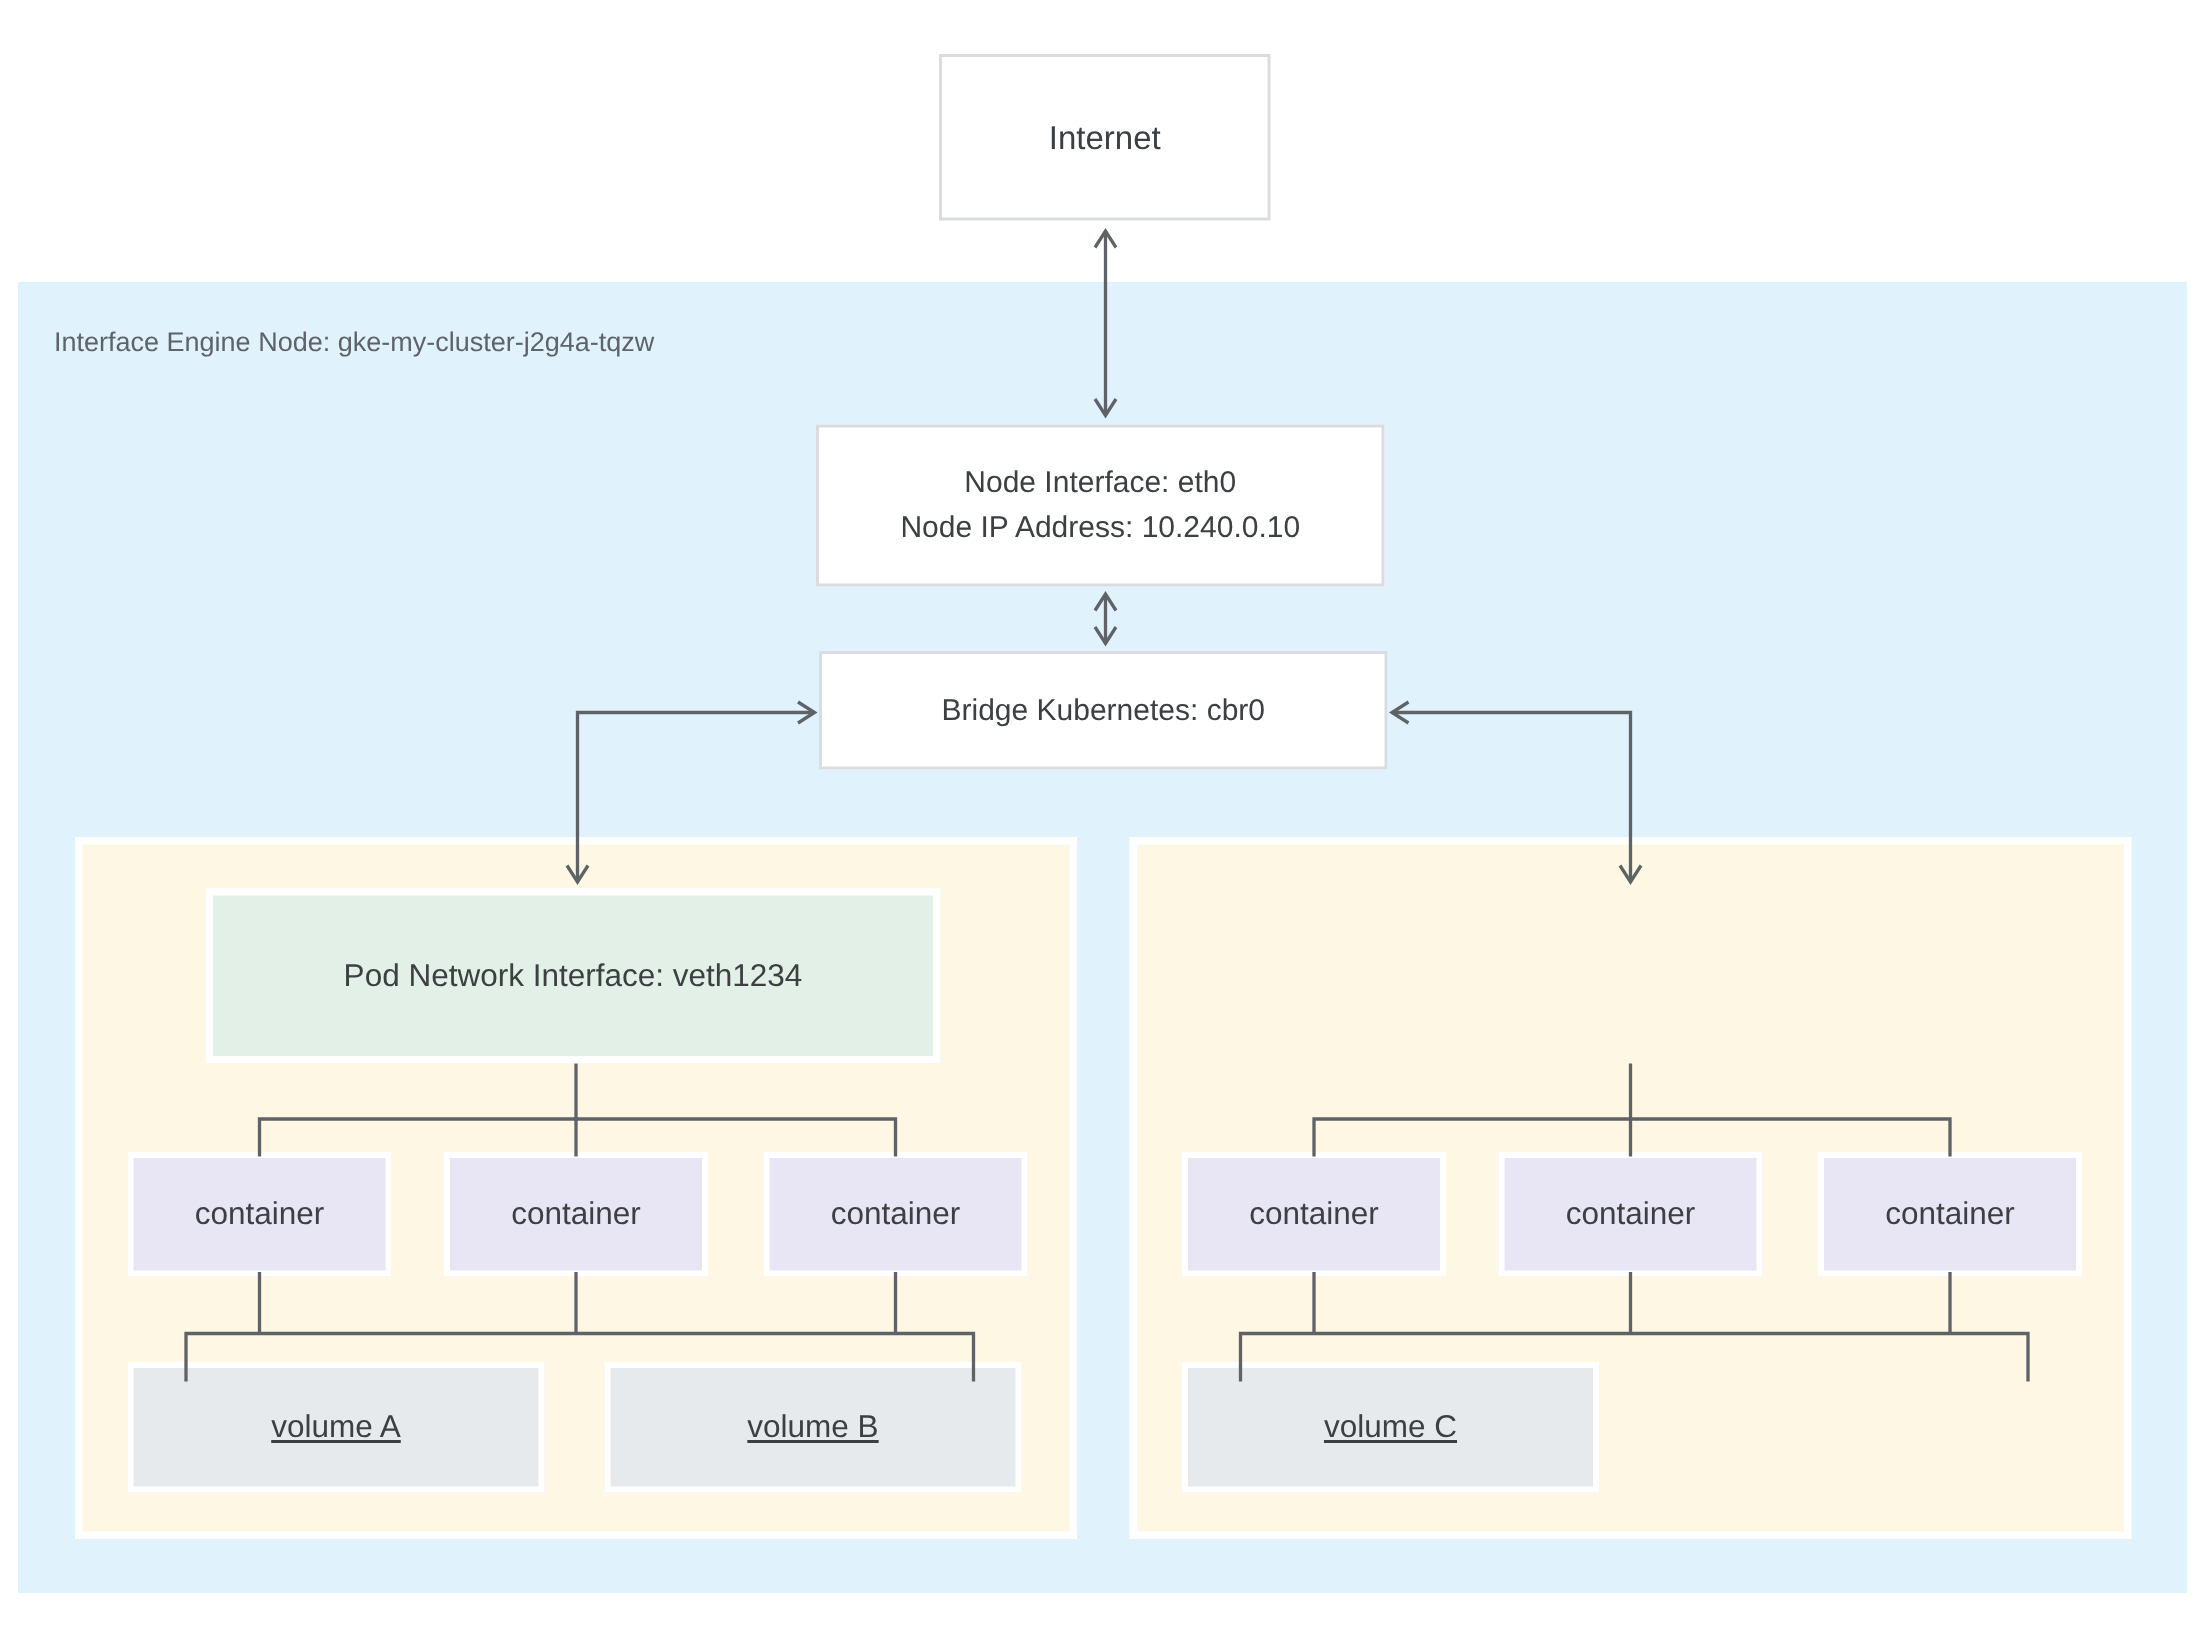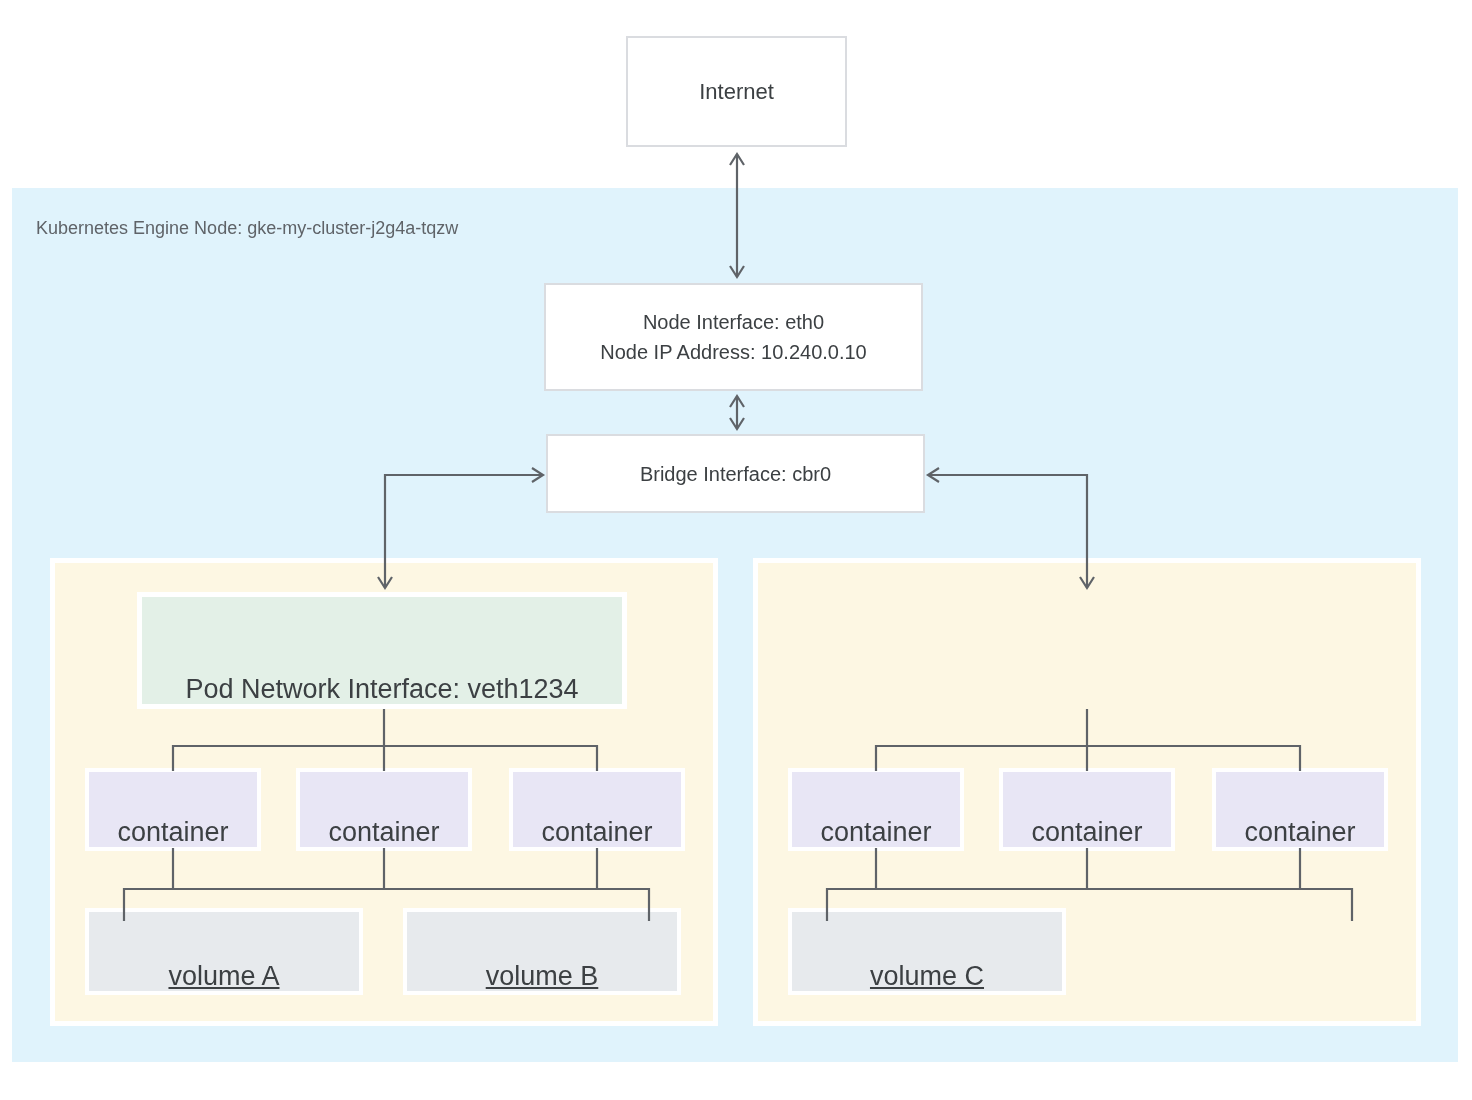--- a/index.html
+++ b/index.html
@@ -31,22 +31,22 @@
   
   .pod{
     position:absolute;top:558px;width:668px;height:468px;box-sizing:border-box;
     background:var(--pod-bg,#FDF7E3);border:5px solid #ffffff;
   }
   .pod-left{left:50px;}
   .pod-right{left:753px;}
   
   .framedbox{
     position:absolute;box-sizing:border-box;border:5px solid #ffffff;
-    display:flex;flex-direction:column;align-items:center;justify-content:flex-end;
-    text-align:center;font-size:27px;line-height:29px;
+    display:flex;flex-direction:column;align-items:center;justify-content:center;
+    text-align:center;font-size:21px;line-height:29px;
   }
   .pod-if{
     left:82px;top:29px;width:490px;height:117px;
     background:var(--interface-bg,#E3F0E7);
   }
   .containerbox{
     top:205px;width:176px;height:83px;border-width:4px;
     background:var(--container-bg,#E8E6F5);
   }
   .c1{left:30px;} .c2{left:241px;} .c3{left:454px;}
@@ -63,30 +63,30 @@
 </head>
 <body>
 
 <div class="canvas">
 
   <div class="abs plainbox internet">
     <span>Internet</span>
   </div>
 
   <div class="abs region">
-    <div class="region-label">Kubernetes Engine Node: gke-my-cluster-j2g4a-tqzw</div>
+    <div class="region-label">Interface Engine Node: gke-my-cluster-j2g4a-tqzw</div>
   </div>
 
   <div class="abs plainbox node-if">
     <span>Node Interface: eth0</span>
     <span>Node IP Address: 10.240.0.10</span>
   </div>
 
   <div class="abs plainbox bridge-if">
-    <span>Bridge Interface: cbr0</span>
+    <span>Bridge Kubernetes: cbr0</span>
   </div>
 
   <div class="pod pod-left">
     <div class="framedbox pod-if">
       <span>Pod Network Interface: veth1234</span>
     </div>
     <div class="framedbox containerbox c1">
       <span>container</span>
     </div>
     <div class="framedbox containerbox c2">

